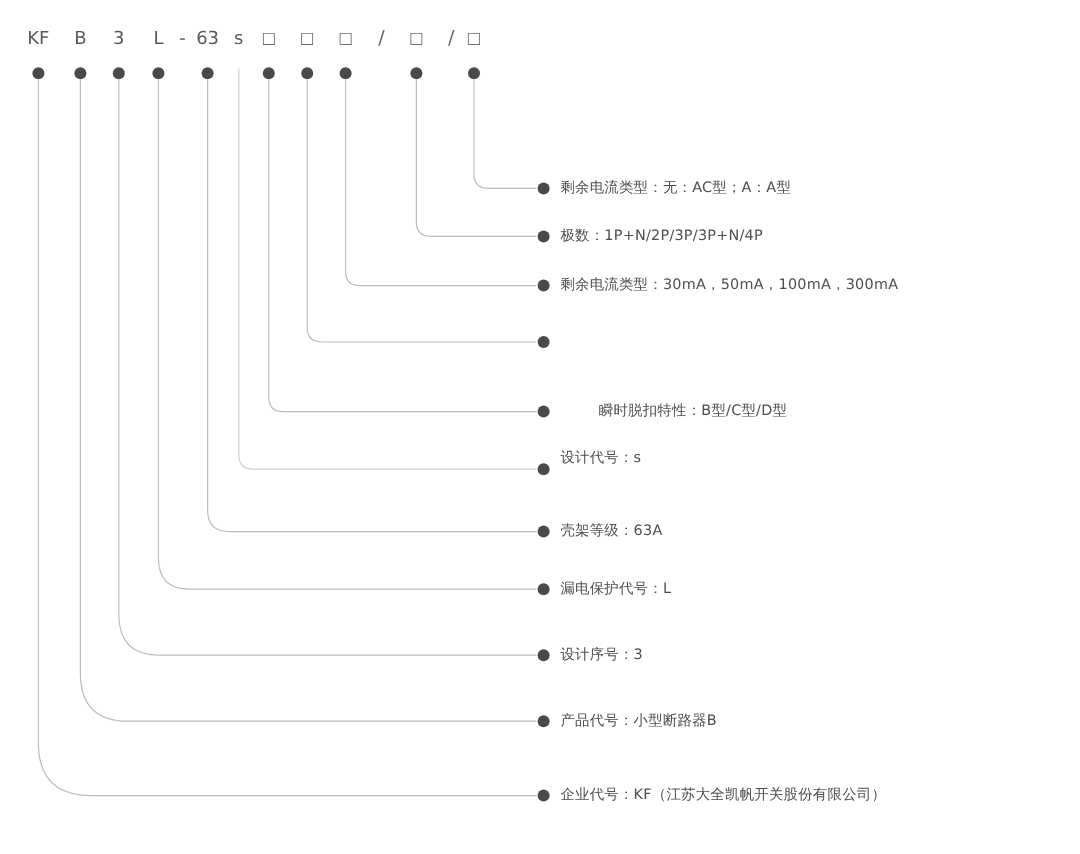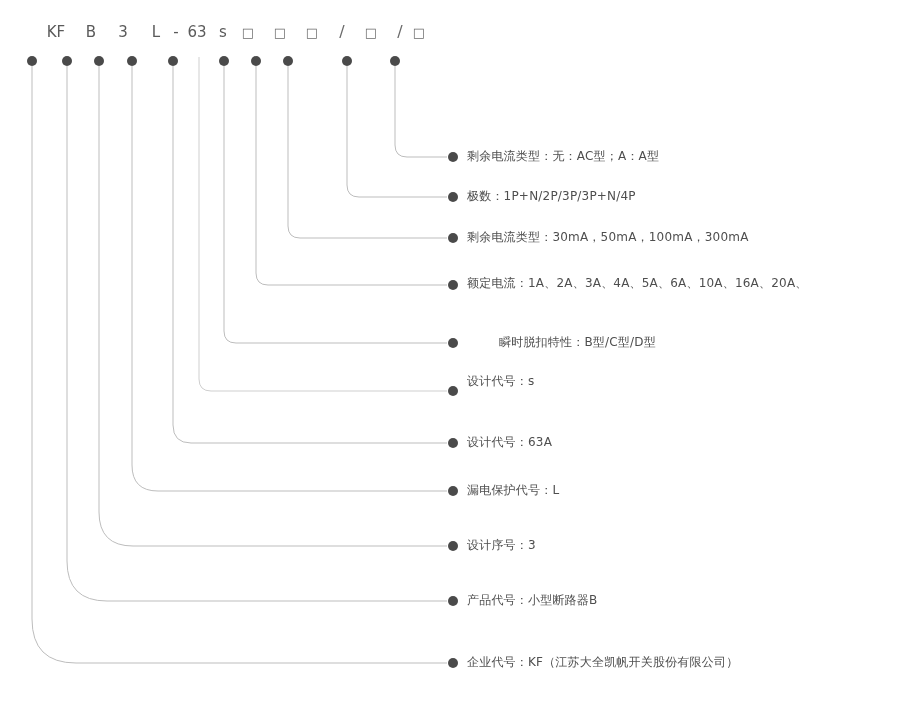--- a/index.html
+++ b/index.html
@@ -10,21 +10,21 @@
   body {
     width: 900px; height: 712px;
     position: relative;
     overflow: hidden;
     font-family: "DejaVu Sans", "Liberation Sans", sans-serif;
     color: #4a4a4a;
   }
   #stage { position: absolute; inset: 0; }
 
   
-  .code-row { position: absolute; top: 0; left: 0; width: 781px; height: 60px; margin-left: 24px; }
+  .code-row { position: absolute; top: 0; left: 0; width: 781px; height: 60px; }
   .code-sym {
     position: absolute;
     top: 32px;
     transform: translate(-50%, -50%);
     font-size: 15px;
     line-height: 1;
     color: #5a5a5a;
     white-space: nowrap;
     font-family: "DejaVu Sans", "Liberation Sans", sans-serif;
   }
@@ -106,23 +106,23 @@
       <path d="M 67 66 L 67 561 Q 67 601 107 601 L 447 601" class=""></path>
       <circle cx="453" cy="601" r="5" class="node"></circle>
       <path d="M 32 66 L 32 619 Q 32 663 76 663 L 447 663" class=""></path>
       <circle cx="453" cy="663" r="5" class="node"></circle>
     </svg>
 
   <div id="labels-layer">
       <div class="label" style="top: 157px;"><span>剩余电流类型：无：AC型；A：A型</span></div>
       <div class="label" style="top: 197px;"><span>极数：1P+N/2P/3P/3P+N/4P</span></div>
       <div class="label" style="top: 238px;"><span>剩余电流类型：30mA，50mA，100mA，300mA</span></div>
-      <div class="label" style="top: 284px;"><span>额定电流：1A、2A、3A、4A、5A、6A、10A、16A、20A、</span></div>
+      <div class="label" style="top: 284px;"></div>
       <div class="label" style="top: 343px; margin-left: 32px;"><span>瞬时脱扣特性：B型/C型/D型</span></div>
       <div class="label" style="top: 382px;"><span>设计代号：s</span></div>
-      <div class="label" style="top: 443px;"><span>设计代号：63A</span></div>
+      <div class="label" style="top: 443px;"><span>壳架等级：63A</span></div>
       <div class="label" style="top: 491px;"><span>漏电保护代号：L</span></div>
       <div class="label" style="top: 546px;"><span>设计序号：3</span></div>
       <div class="label" style="top: 601px;"><span>产品代号：小型断路器B</span></div>
       <div class="label" style="top: 663px;"><span>企业代号：KF（江苏大全凯帆开关股份有限公司）</span></div>
     </div>
 
 </div>
 
 </body></html>

